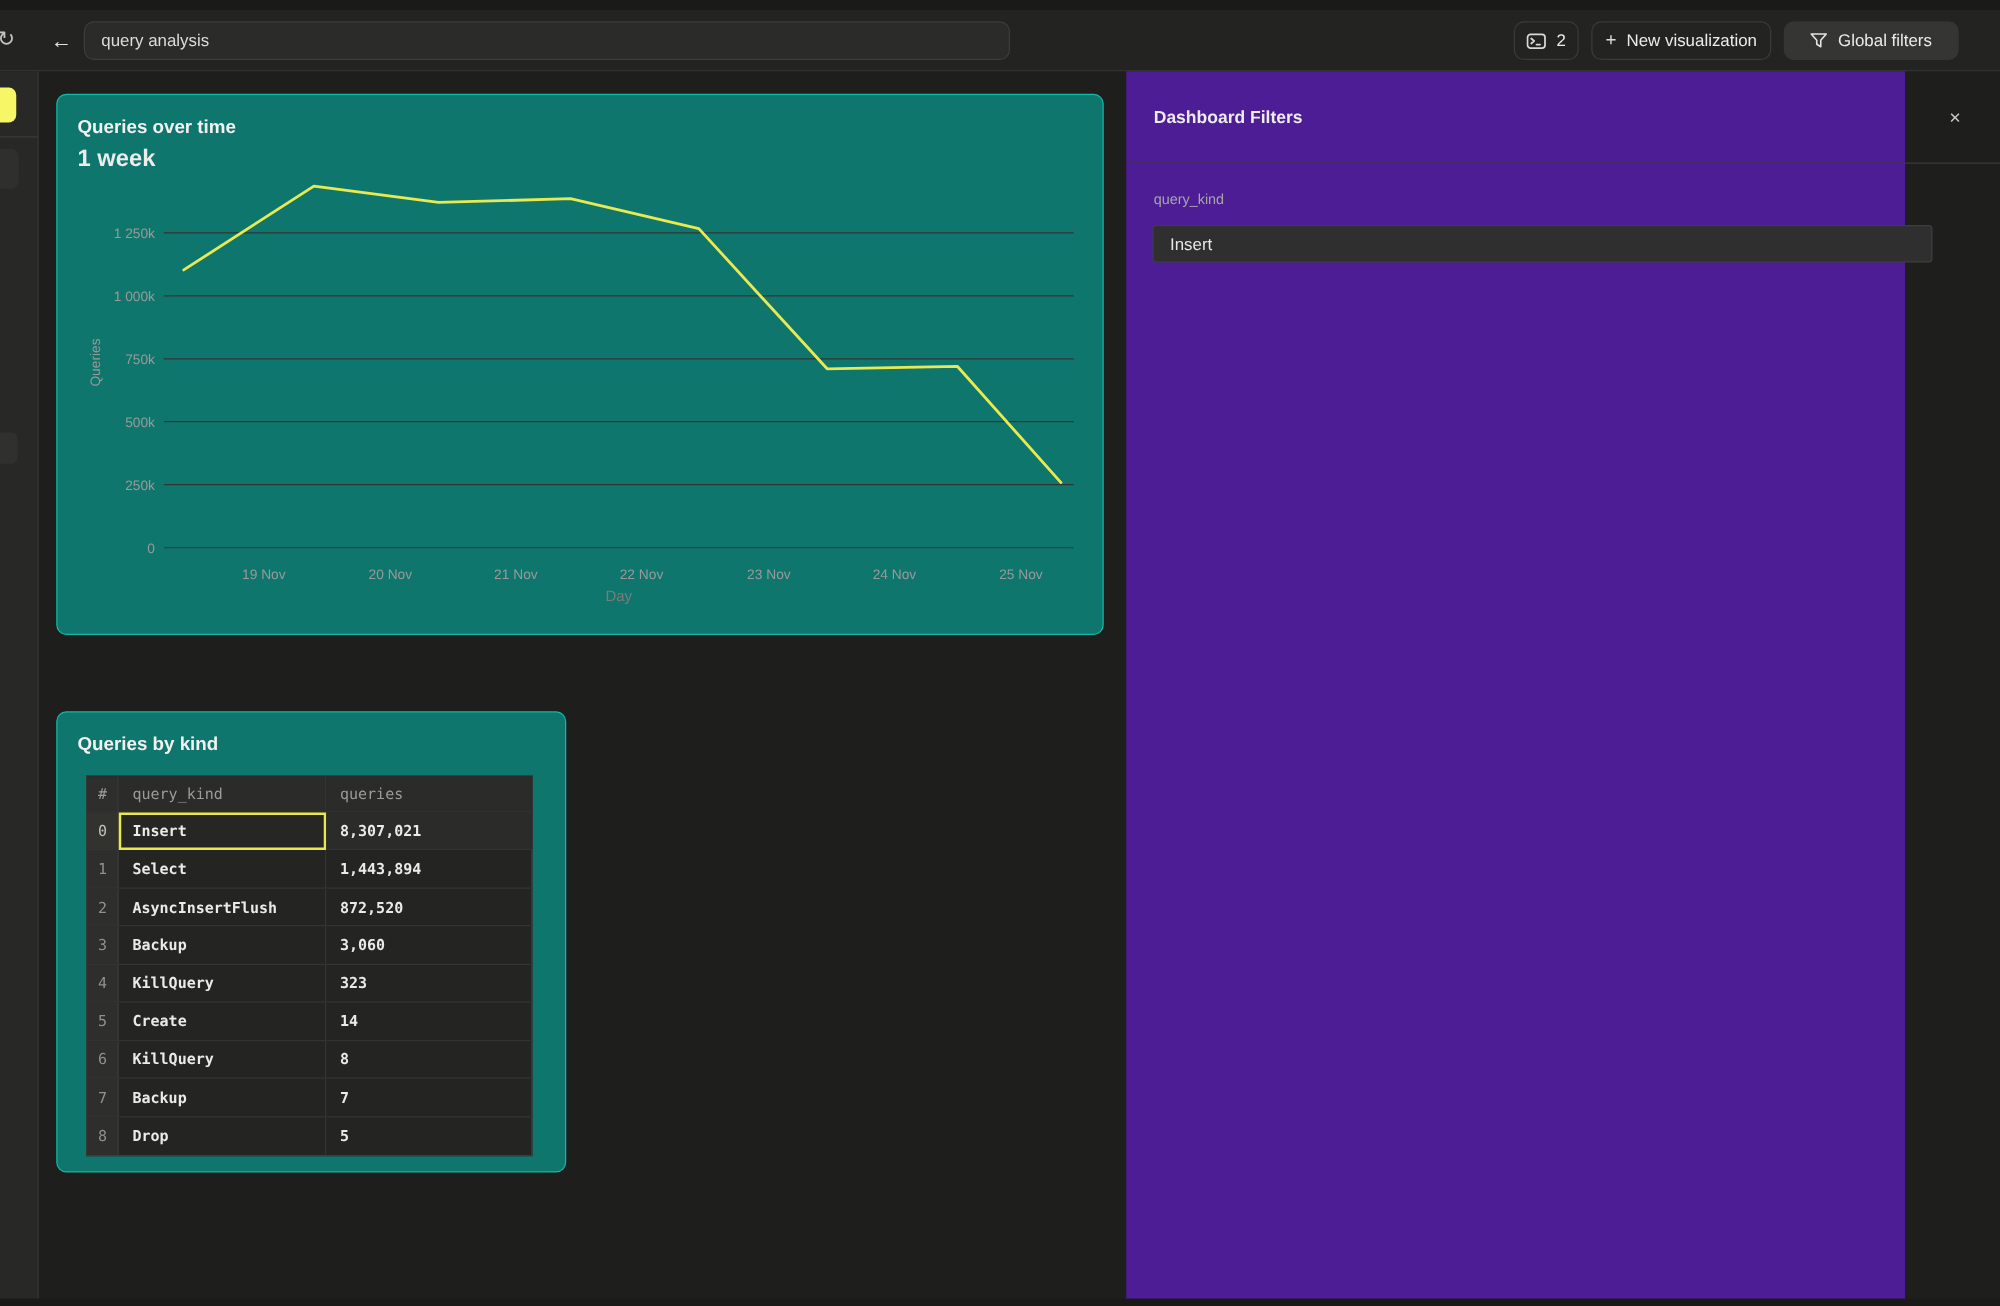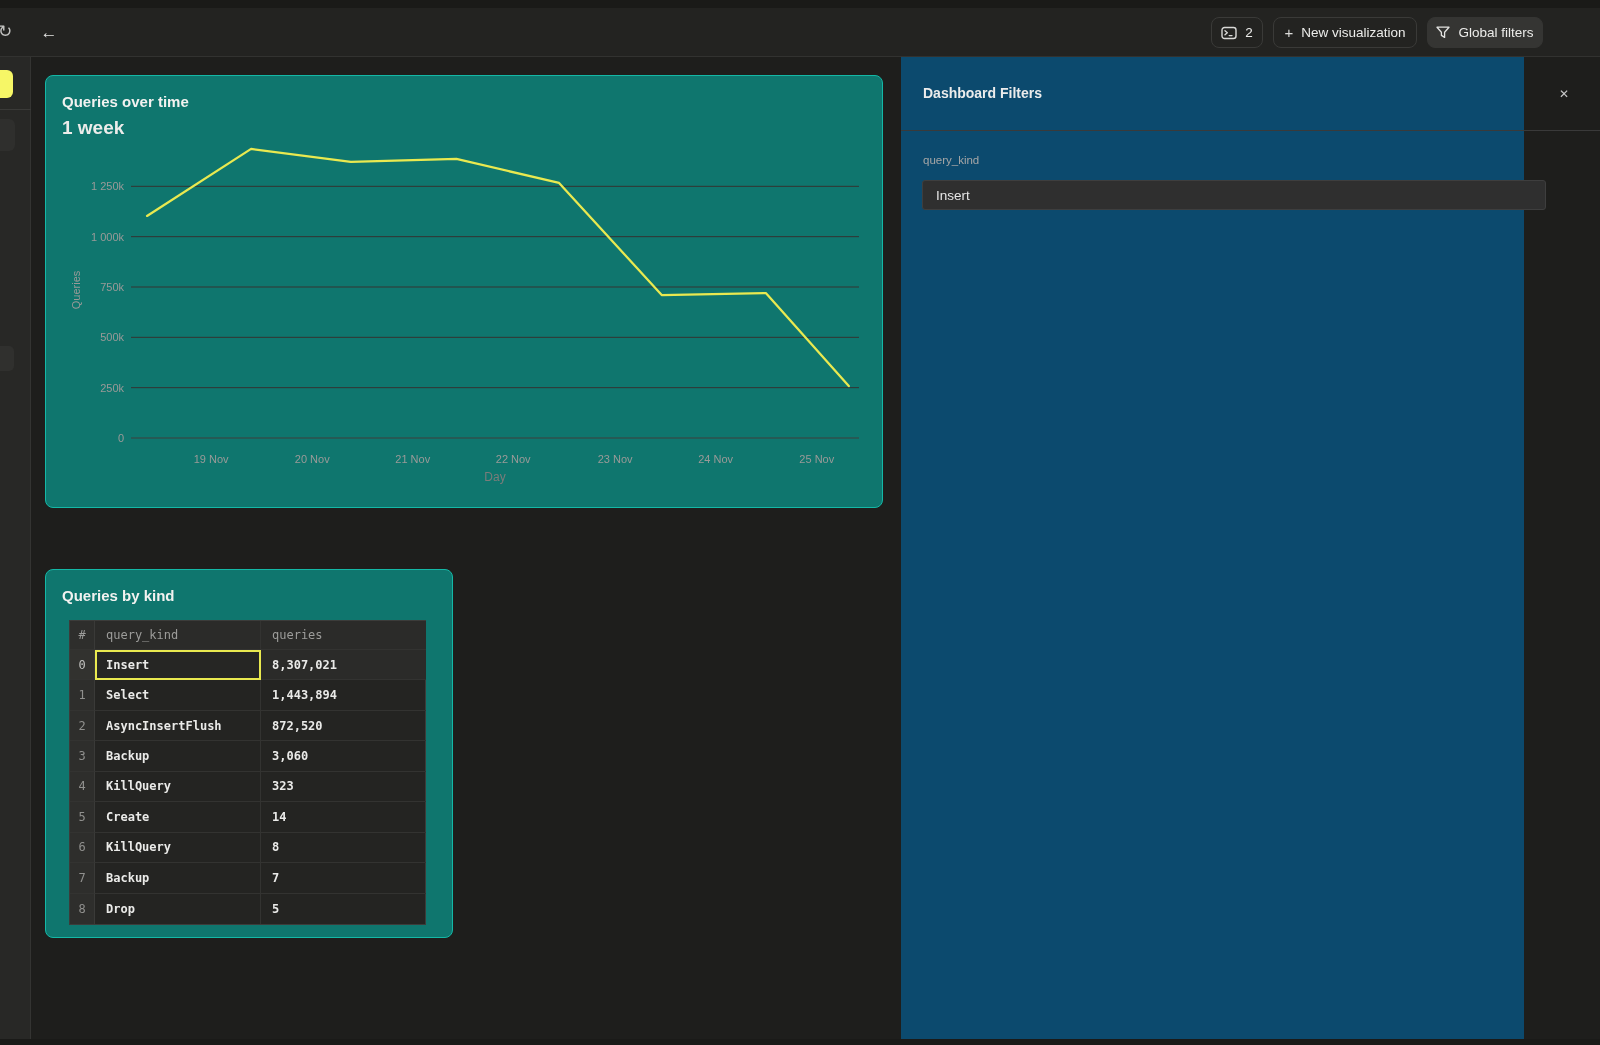--- a/index.html
+++ b/index.html
@@ -35,21 +35,21 @@
   }
   .tb-btn {
     position:absolute; top:9px; height:31px;
     display:flex; align-items:center; justify-content:center; gap:8px;
     background:#232321; border:1px solid #3a3a38; border-radius:8px;
     color:#ececea; font-size:13.5px; cursor:pointer;
     font-family:"Liberation Sans", sans-serif;
   }
   .btn-count { left:1211px; width:52px; }
   .btn-newviz { left:1273px; width:144px; }
-  .btn-filters { left:1427px; width:116px; background:#353533; border:1px solid #353533; }
+  .btn-filters { left:1427px; width:140px; background:#353533; border:1px solid #353533; }
   .plus-glyph { font-size:15px; color:#dcdcda; margin-top:-1px; }
 
   
   .sidebar {
     position:absolute; left:0; top:57px; width:31px; height:982px;
     background:#282826; border-right:1px solid #343432;
   }
   .sb-item-active { position:absolute; left:-10px; top:13px; width:23px; height:28px; background:#f6f666; border-radius:6px; cursor:pointer; }
   .sb-divider { position:absolute; left:0; top:52px; width:31px; height:1px; background:#3a3a38; }
   .sb-item { position:absolute; left:-10px; top:62px; width:25px; height:32px; background:#2f2f2d; border-radius:6px; cursor:pointer; }
@@ -79,21 +79,21 @@
   .t-row:last-child .t-cell { border-bottom:none; }
   .t-cell.idx { justify-content:center; padding-left:0; background:#2e2e2c; color:#90908e; font-weight:normal; border-right:1px solid #3a3a38; }
   .t-cell.kind { border-right:1px solid #333331; }
   .t-row.head .t-cell { color:#9c9c9a; font-weight:normal; background:#2b2b29; }
   .t-row.head .t-cell.idx { background:#2e2e2c; border-right:1px solid #3a3a38; }
   .t-row.sel .t-cell.kind, .t-row.sel .t-cell.qty { background:#2b2b29; }
   .t-row.sel .t-cell.idx { background:#32322f; color:#c0c0be; }
   .t-cell.sel-cell { outline:2px solid #e9e94f; outline-offset:-2px; background:#262624 !important; }
 
   
-  .panel { position:absolute; left:901px; top:57px; width:623px; height:982px; background:#0c4a6e;padding-left:48px; }
+  .panel { position:absolute; left:901px; top:57px; width:623px; height:982px; background:#4c1d95;padding-left:48px; }
   .panel-title { position:absolute; left:22px; top:28px; font-size:14px; font-weight:600; color:#ececec; }
   .panel-close {
     position:absolute; left:652px; top:26px; width:22px; height:22px;
     background:none; border:none; color:#c8c8c8; font-size:12px; cursor:pointer;
     line-height:22px; text-align:center;
   }
   .panel-divider { position:absolute; left:0; top:73px; width:699px; height:1px; background:#3a3a3a; }
   .filter-label { position:absolute; left:22px; top:97px; font-size:11.5px; color:#a6a6a6; }
   .filter-input {
     position:absolute; left:21px; top:123px; width:624px; height:30px;
@@ -105,20 +105,21 @@
   .bottom-strip { position:absolute; left:0; top:1039px; width:1600px; height:6px; background:#1a1a18; }
 </style>
 </head>
 <body>
 
 <div class="top-strip"></div>
 
 <div class="topbar">
   <button class="refresh-btn">↻</button>
   <button class="back-btn">←</button>
+  <input class="title-input" type="text" value="query analysis" style="">
 
   <button class="tb-btn btn-count">
     <span style="display:inline-flex">
       <svg width="16" height="14" viewBox="0 0 16 14">
         <rect x="1" y="1.5" width="14" height="11" rx="2.5" fill="none" stroke="#d8d8d6" stroke-width="1.4"></rect>
         <path d="M4 4.8 L6.3 6.8 L4 8.8" fill="none" stroke="#d8d8d6" stroke-width="1.4" stroke-linecap="round" stroke-linejoin="round"></path>
         <path d="M8.2 9.6 H11" fill="none" stroke="#d8d8d6" stroke-width="1.4" stroke-linecap="round"></path>
       </svg>
     </span>
     <span>2</span>

